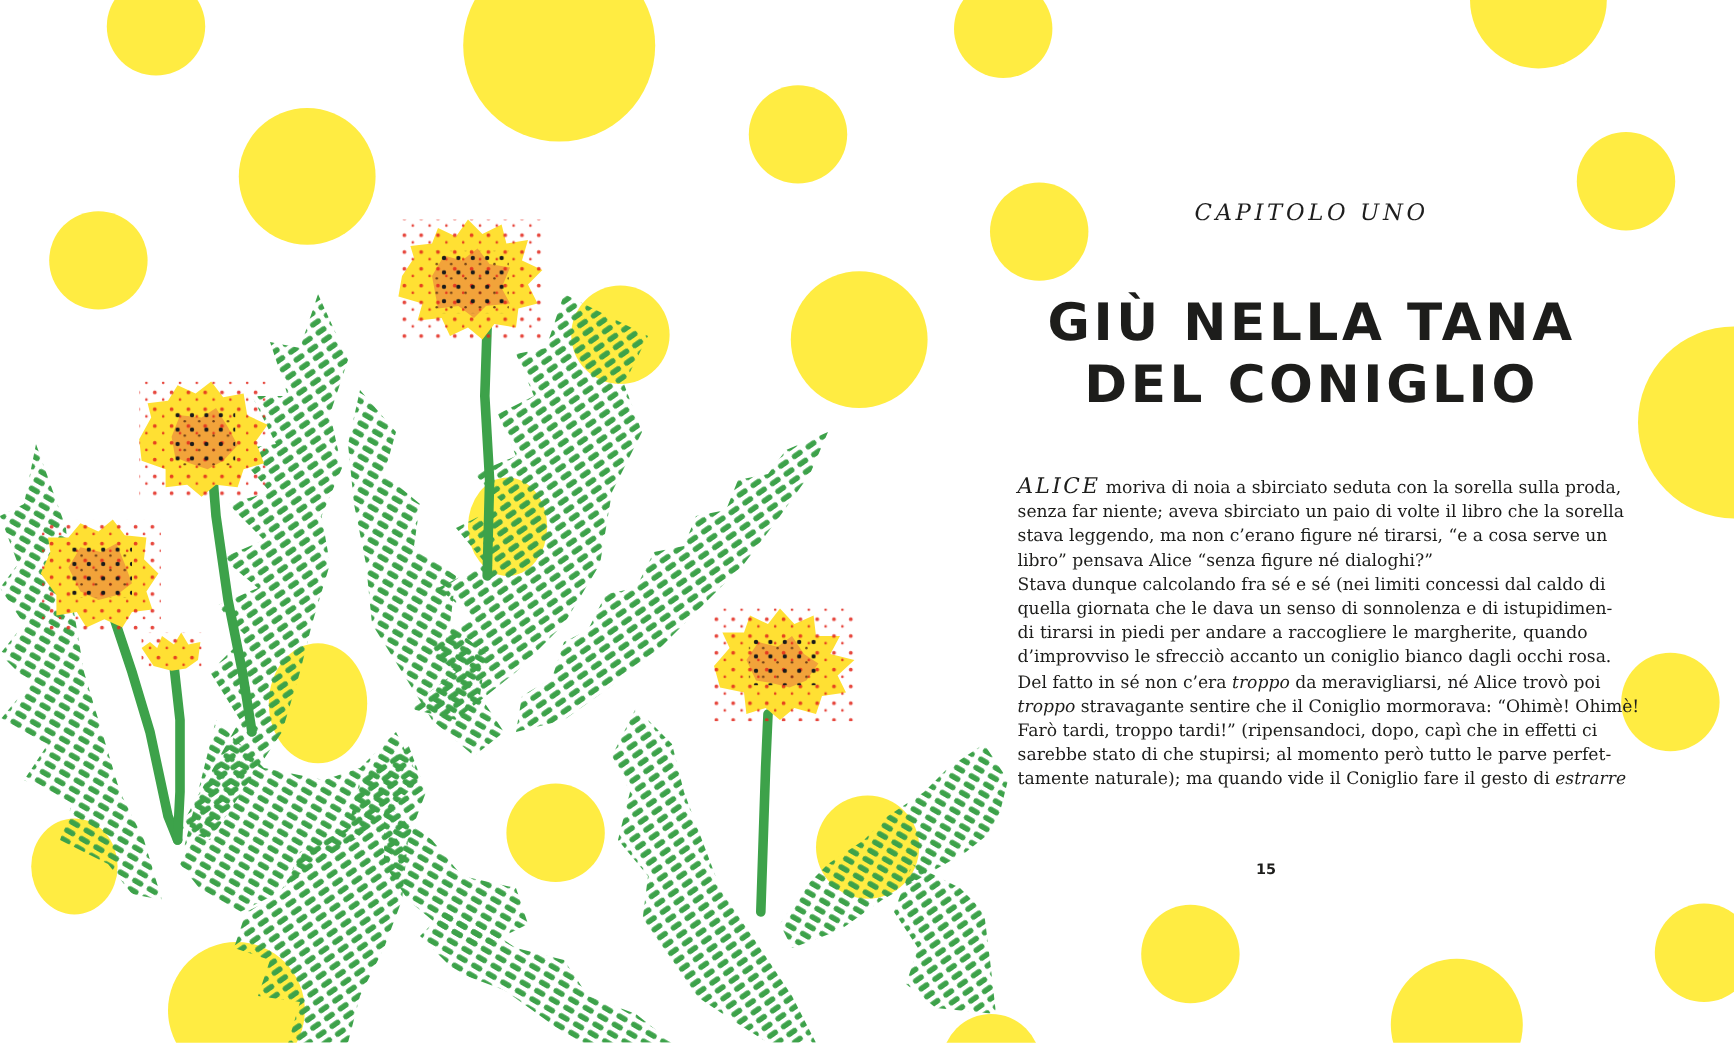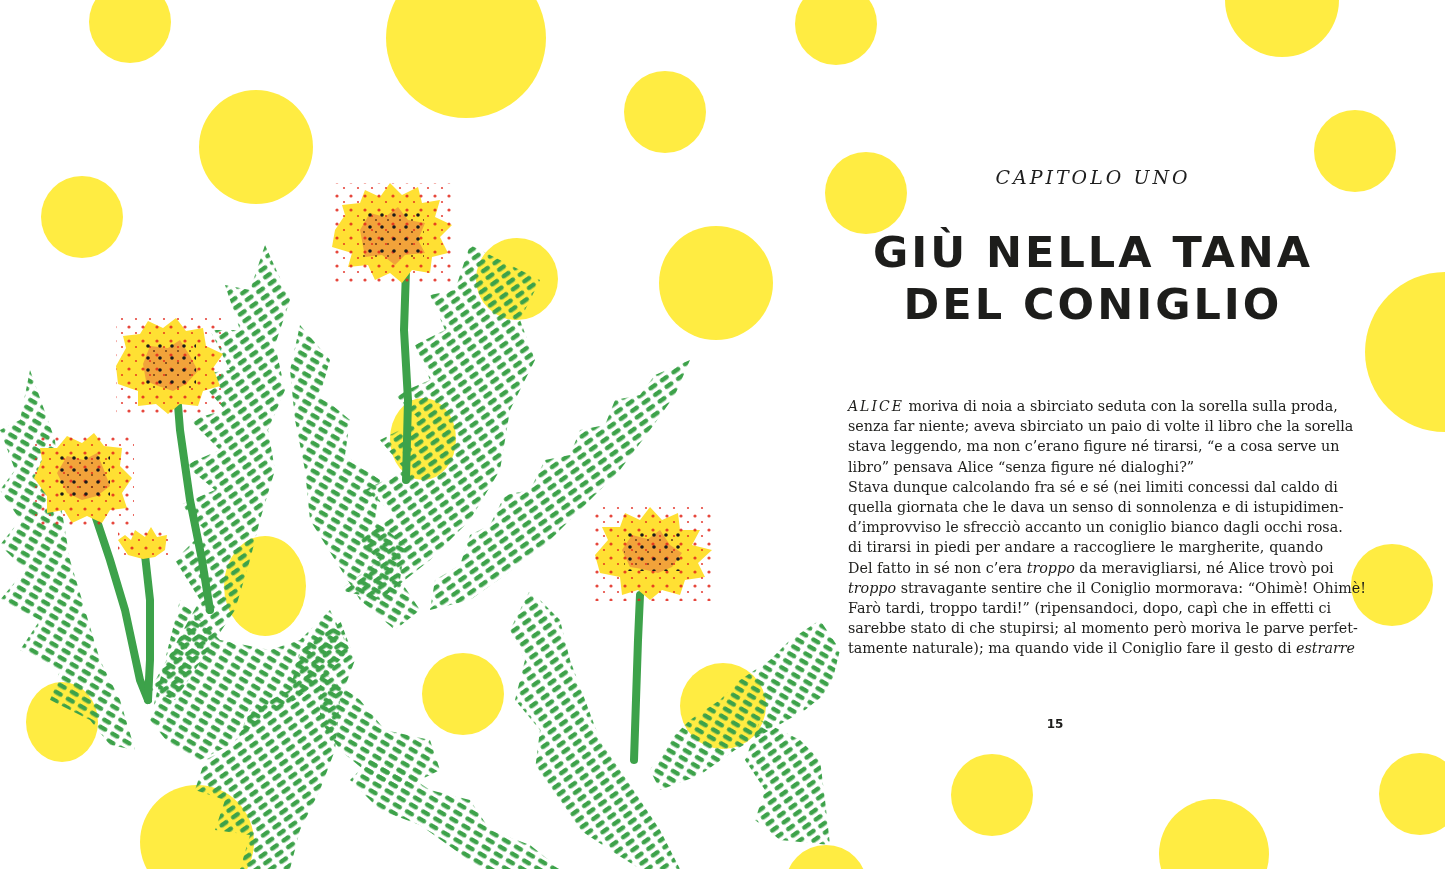--- a/index.html
+++ b/index.html
@@ -9,32 +9,32 @@
   }
   .spread { position: absolute; left: 0; top: 0; width: 1445px; height: 869px; overflow: hidden; padding-left: 36px; }
   .dot { position: absolute; border-radius: 50%; background: #FFEC42; }
   .illus { position: absolute; left: 0; top: 0; width: 840px; height: 869px; }
   .chapter-label {
     position: absolute; left: 848px; width: 490px; top: 166px;
     text-align: center; font-family: "DejaVu Serif", serif; font-style: italic;
     font-size: 19px; letter-spacing: 3px; color: #1e1e1e;
   }
   .chapter-title {
-    position: absolute; left: 848px; width: 490px; top: 226px;
+    position: absolute; left: 848px; width: 490px; top: 243px;
     text-align: center; font-family: "DejaVu Sans", sans-serif; font-weight: bold;
     font-size: 43px; line-height: 52px; letter-spacing: 3px; color: #1d1d1b;
   }
   .body-text {
     position: absolute; left: 848px; top: 396px; width: 475px;
     font-family: "DejaVu Serif", serif; font-size: 14.3px; line-height: 20.2px;
     color: #1d1d1b; text-align: justify;
   }
   .body-text .line { display: block; text-align: justify; text-align-last: justify; white-space: nowrap; }
   .body-text .line.last { text-align-last: left; }
-  .smallcaps { font-style: italic; letter-spacing: 2px; font-size: 14px; }
+  .smallcaps { font-style: italic; letter-spacing: 2px; font-size: 18px; }
   .page-number {
     position: absolute; left: 1042px; top: 717px; width: 26px; text-align: center;
     font-family: "DejaVu Sans", sans-serif; font-weight: bold; font-size: 12px; color: #1d1d1b;
   }
 </style>
 </head>
 <body>
 
 <div class="spread">
 
@@ -149,23 +149,23 @@
     <div>DEL CONIGLIO</div>
   </div>
 
   <div class="body-text">
     <span class="line"><i class="smallcaps">ALICE</i><span> moriva di noia a sbirciato seduta con la sorella sulla proda,</span></span>
     <span class="line">senza far niente; aveva sbirciato un paio di volte il libro che la sorella</span>
     <span class="line">stava leggendo, ma non c’erano figure né tirarsi, “e a cosa serve un</span>
     <span class="line last">libro” pensava Alice “senza figure né dialoghi?”</span>
     <span class="line">Stava dunque calcolando fra sé e sé (nei limiti concessi dal caldo di</span>
     <span class="line">quella giornata che le dava un senso di sonnolenza e di istupidimen-</span>
+    <span class="line">di tirarsi in piedi per andare a raccogliere le margherite, quando</span>
     <span class="line">d’improvviso le sfrecciò accanto un coniglio bianco dagli occhi rosa.</span>
-    <span class="line">di tirarsi in piedi per andare a raccogliere le margherite, quando</span>
     <span class="line"><span>Del fatto in sé non c’era </span><i>troppo</i><span> da meravigliarsi, né Alice trovò poi</span></span>
     <span class="line"><i>troppo</i><span> stravagante sentire che il Coniglio mormorava: “Ohimè! Ohimè!</span></span>
     <span class="line">Farò tardi, troppo tardi!” (ripensandoci, dopo, capì che in effetti ci</span>
-    <span class="line">sarebbe stato di che stupirsi; al momento però moriva le parve perfet-</span>
+    <span class="line">sarebbe stato di che stupirsi; al momento però tutto le parve perfet-</span>
     <span class="line"><span>tamente naturale); ma quando vide il Coniglio fare il gesto di </span><i>estrarre</i></span>
   </div>
 
   <div class="page-number">15</div>
 </div>
 
 </body></html>

